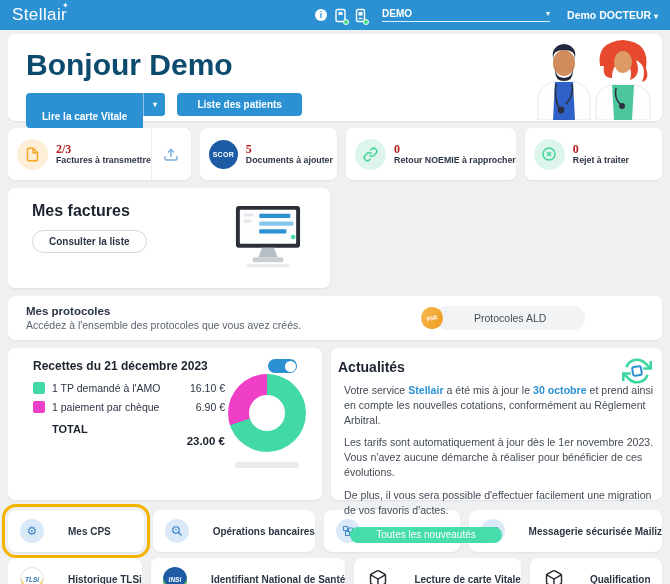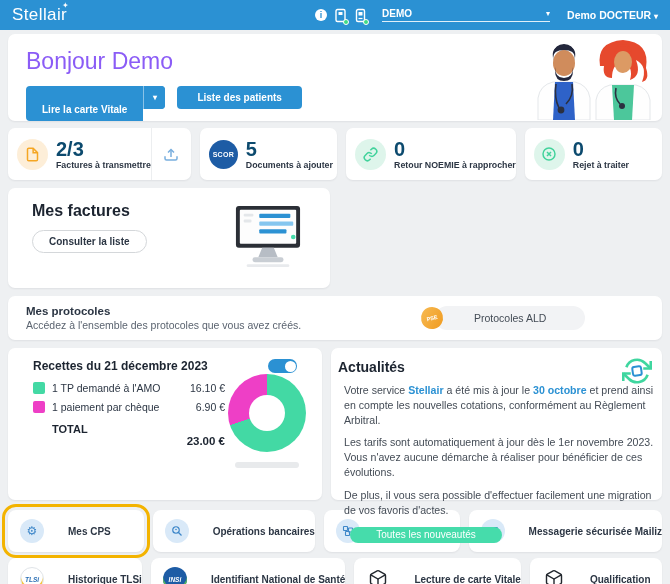--- a/index.html
+++ b/index.html
@@ -18,39 +18,39 @@
   .demo-select .txt { font-size:10px; font-weight:bold; }
   .demo-select .caret { margin-left:auto; font-size:8px; }
   .user-menu { font-size:10.5px; font-weight:bold; margin-left:10px; cursor:pointer; white-space:nowrap; }
   .user-menu .caret { font-size:8px; }
 
   .content { padding:4px 8px 0 8px; }
 
   
   .card { background:#fff; border-radius:7px; box-shadow:0 1px 2px rgba(27,35,48,.07); }
   .welcome { height:87px; padding:14px 18px; position:relative; margin-bottom:7px; }
-  .welcome h1 { font-size:23px; font-weight:normal; color:#8b5cf6; }
+  .welcome h1 { font-size:30px; font-weight:bold; color:#0c4a6e; }
   .btn-row { display:flex; gap:12px; margin-top:11px; }
   .btn-blue { background:#2b91d3; color:#fff; font-size:10px; font-weight:bold; border:none; border-radius:4px; height:23px; display:flex; align-items:center; cursor:pointer; font-family:inherit; }
   .split { display:flex; }
   .split .main { padding:0 16px; }
   .split .caret-part { width:22px; justify-content:center; border-left:1px solid rgba(255,255,255,.45); border-radius:0 4px 4px 0; font-size:8px; }
   .split .main { border-radius:4px 0 0 4px;margin-top:24px; }
   .btn-patients { padding:0 20px; }
   .doctors { position:absolute; right:10px; top:2px; }
 
   
   .stats-row { display:flex; gap:9px; margin-bottom:8px; }
   .stat-card { flex:1; height:52px; display:flex; align-items:center; padding-left:9px; }
   .stat-icon { width:31px; height:31px; border-radius:50%; display:flex; align-items:center; justify-content:center; flex:none; }
   .ic-orange { background:#fdeed8; }
   .ic-green { background:#def5eb; }
   .scor-badge { width:29px; height:29px; border-radius:50%; background:#1d5ca5; color:#fff; font-size:7px; font-weight:bold; display:flex; align-items:center; justify-content:center; letter-spacing:.3px; flex:none; }
   .stat-text { margin-left:8px; min-width:0; }
-  .stat-value { font-size:20px; font-weight:bold; color:#0c4a6e; line-height:1.05; }
+  .stat-value { font-size:12px; font-weight:bold; color:#b91c1c; line-height:1.05;font-family:Liberation Serif, serif; }
   .stat-label { font-size:8.8px; font-weight:bold; color:#2c3644; white-space:nowrap; }
   .stat-action { margin-left:auto; width:40px; height:100%; border-left:1px solid #eceef0; display:flex; align-items:center; justify-content:center; cursor:pointer; }
 
   
   .factures { width:322px; height:100px; padding:14px 24px; position:relative; margin-bottom:8px; }
   .factures h2 { font-size:16px; font-weight:bold; color:#1c2430; }
   .factures p { font-size:11px; color:#5b6470; margin-top:5px; }
   .btn-outline { margin-top:10px; background:#fff; border:1px solid #d4d7da; border-radius:15px; padding:5px 16px; font-size:10px; font-weight:bold; color:#2c3644; cursor:pointer; font-family:inherit; }
   .monitor { position:absolute; right:28px; top:16px; }
 

